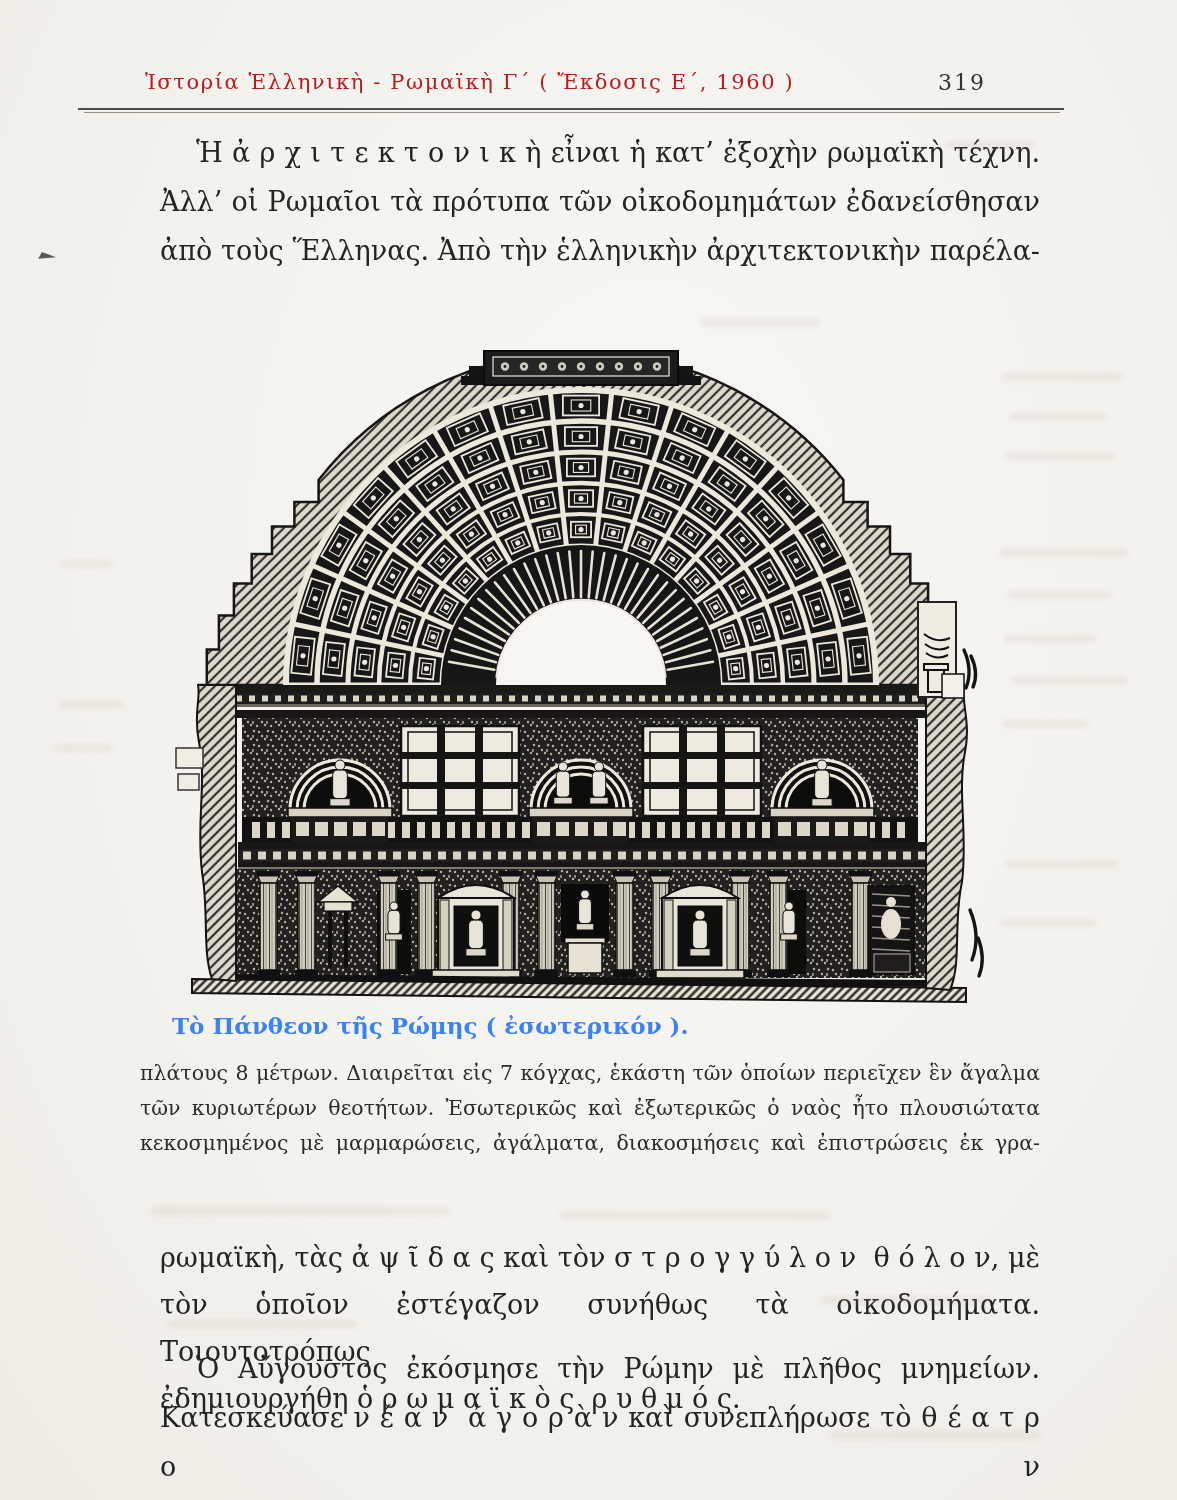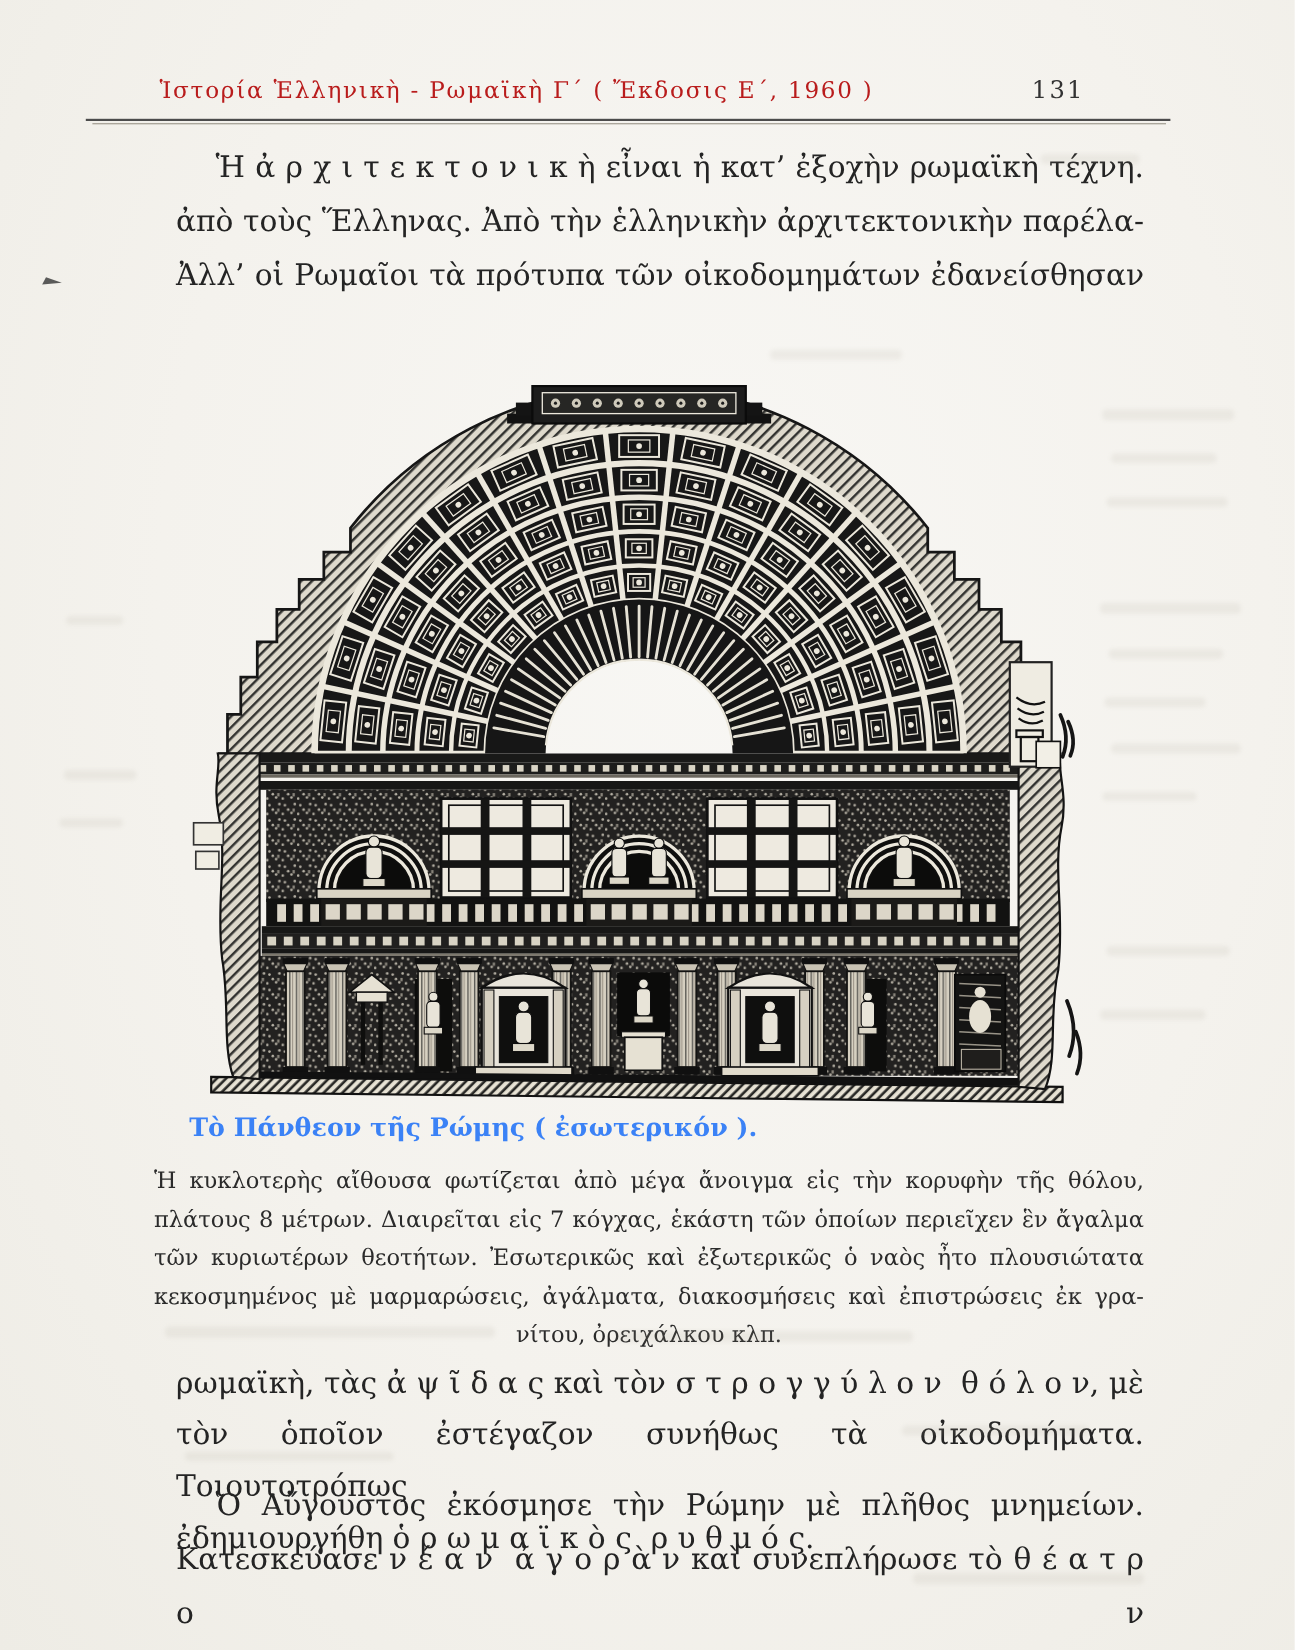--- a/index.html
+++ b/index.html
@@ -31,30 +31,30 @@
     transform:rotate(8deg) skewX(-20deg);opacity:.85;}
   .ghost{position:absolute;background:#a49e8e;opacity:.12;filter:blur(2px);border-radius:4px;}
   svg{display:block;}
 </style>
 </head>
 <body>
 
 <div>
 
   <span class="abs header-title">Ἱστορία Ἑλληνικὴ - Ρωμαϊκὴ Γ΄ ( Ἔκδοσις Ε΄, 1960 )</span>
-  <span class="abs page-number">131</span>
+  <span class="abs page-number">319</span>
   <div class="abs rule-a"></div>
   <div class="abs rule-b"></div>
 
   <div class="abs pencil"></div>
 
   <div class="abs para p1 para-indent">
       <div class="line jl">Ἡ ἀ ρ χ ι τ ε κ τ ο ν ι κ ὴ εἶναι ἡ κατ’ ἐξοχὴν ρωμαϊκὴ τέχνη.</div>
+      <div class="line jl">Ἀλλ’ οἱ Ρωμαῖοι τὰ πρότυπα τῶν οἰκοδομημάτων ἐδανείσθησαν</div>
       <div class="line jl">ἀπὸ τοὺς Ἕλληνας. Ἀπὸ τὴν ἑλληνικὴν ἀρχιτεκτονικὴν παρέλα-</div>
-      <div class="line jl">Ἀλλ’ οἱ Ρωμαῖοι τὰ πρότυπα τῶν οἰκοδομημάτων ἐδανείσθησαν</div>
     </div>
 
   <figure class="abs fig">
     <svg id="pantheon" width="818" height="654" viewBox="0 0 818 654">
       <defs id="defs">
           <pattern id="hatch" width="7" height="7" patternUnits="userSpaceOnUse" patternTransform="rotate(45)">
             <rect width="7" height="7" fill="#ded9cc"></rect>
             <line x1="2" y1="0" x2="2" y2="7" stroke="#30302e" stroke-width="2.2"></line>
           </pattern>
           <pattern id="hatchF" width="6" height="6" patternUnits="userSpaceOnUse" patternTransform="rotate(45)">
@@ -874,25 +874,23 @@
           <path d="M799,306 q8,17 2,31" fill="none" stroke="#151515" stroke-width="3.4" stroke-linecap="round"></path>
           <path d="M798,560 q11,26 2,50" fill="none" stroke="#151515" stroke-width="3.4" stroke-linecap="round"></path>
           <path d="M806,588 q8,20 1,38" fill="none" stroke="#151515" stroke-width="3.4" stroke-linecap="round"></path>
         </g>
     </svg>
   </figure>
 
   <div class="abs caption">Τὸ Πάνθεον τῆς Ρώμης ( ἐσωτερικόν ).</div>
 
   <div class="abs desc">
-      <div class="line jl">Ἡ κυκλοτερὴς αἴθουσα φωτίζεται ἀπὸ μέγα ἄνοιγμα εἰς τὴν κορυφὴν τῆς θόλου,</div>
       <div class="line jl">πλάτους 8 μέτρων. Διαιρεῖται εἰς 7 κόγχας, ἑκάστη τῶν ὁποίων περιεῖχεν ἓν ἄγαλμα</div>
       <div class="line jl">τῶν κυριωτέρων θεοτήτων. Ἐσωτερικῶς καὶ ἐξωτερικῶς ὁ ναὸς ἦτο πλουσιώτατα</div>
       <div class="line jl">κεκοσμημένος μὲ μαρμαρώσεις, ἀγάλματα, διακοσμήσεις καὶ ἐπιστρώσεις ἐκ γρα-</div>
-      <div class="line last-center">νίτου, ὀρειχάλκου κλπ.</div>
     </div>
 
   <div class="abs para p2">
       <div class="line jl">ρωμαϊκὴ, τὰς ἀ ψ ῖ δ α ς καὶ τὸν σ τ ρ ο γ γ ύ λ ο ν  θ ό λ ο ν, μὲ</div>
       <div class="line jl">τὸν ὁποῖον ἐστέγαζον συνήθως τὰ οἰκοδομήματα.  Τοιουτοτρόπως</div>
       <div class="line last-left">ἐδημιουργήθη ὁ ρ ω μ α ϊ κ ὸ ς  ρ υ θ μ ό ς.</div>
     </div>
 
   <div class="abs para p3 para-indent">
       <div class="line jl">Ὁ Αὔγουστος ἐκόσμησε τὴν Ρώμην μὲ πλῆθος μνημείων.</div>

